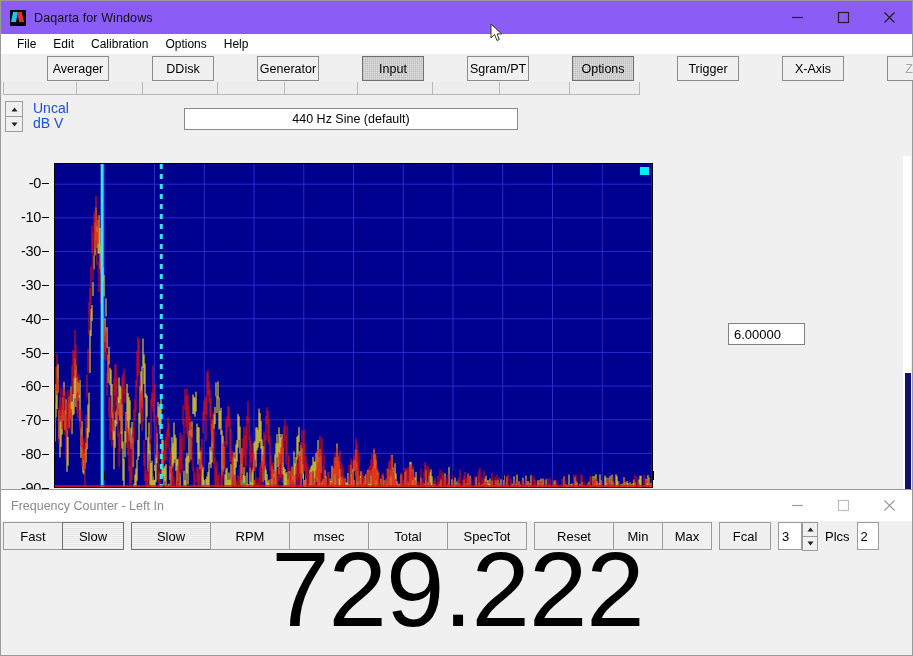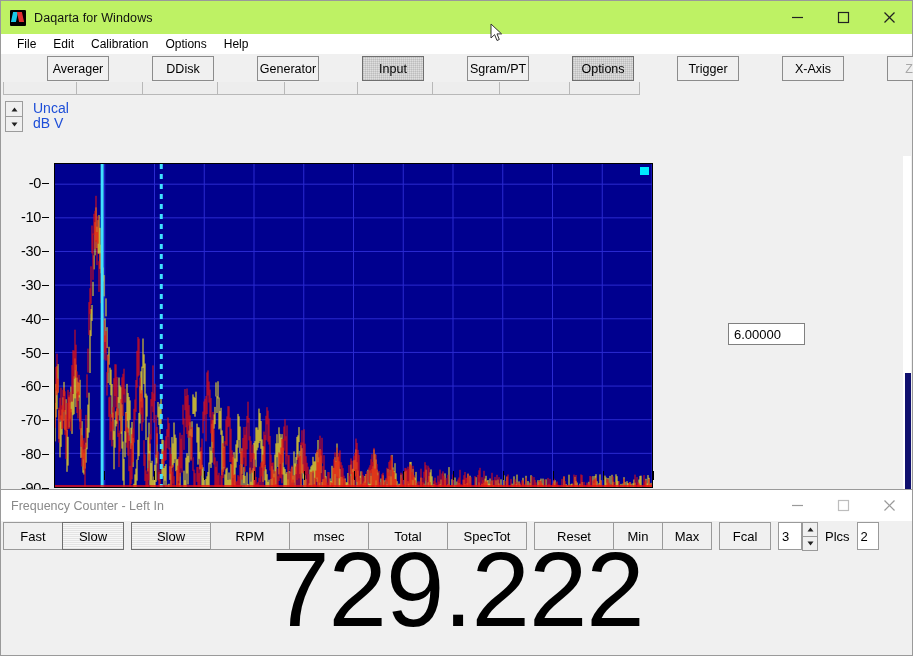--- a/index.html
+++ b/index.html
@@ -7,21 +7,21 @@
     width:913px;height:656px;overflow:hidden;
     background:#ffffff;
     font-family:"Liberation Sans", sans-serif;
     font-size:12px;color:#000;
     position:relative;
   }
   
   #app-window{position:absolute;left:0;top:0;width:913px;height:656px;background:#f0f0f0;
     border:1px solid #9a9a9a;box-sizing:border-box;}
   
-  #titlebar{height:33px;background:#bef264;display:flex;align-items:center;
+  #titlebar{height:33px;background:#8b5cf6;display:flex;align-items:center;
     border-bottom:0px solid #ddd;position:relative;}
   #app-icon{width:16px;height:16px;margin-left:9px;margin-right:8px;
     background:#000;position:relative;border-radius:1px;overflow:hidden;flex:none;}
   #app-icon::before{content:"";position:absolute;left:2px;top:2px;width:5px;height:10px;
     background:#18c8e8;transform:skewX(-12deg);}
   #app-icon::after{content:"";position:absolute;left:8px;top:2px;width:5px;height:10px;
     background:#e03030;transform:skewX(12deg);}
   #app-title{font-size:12.5px;color:#111;letter-spacing:.1px;}
   .winbtns{position:absolute;right:0;top:0;height:33px;display:flex;}
   .winbtn{width:46px;height:33px;display:flex;align-items:center;justify-content:center;
@@ -182,20 +182,21 @@
       <div class="spin">
         <svg width="7" height="5" viewBox="0 0 7 5">
             <polygon points="3.5,4.5 0.5,0.5 6.5,0.5" fill="#222"></polygon>
           </svg>
       </div>
     </div>
     <div id="uncal-label">
       <div>Uncal</div>
       <div>dB V</div>
     </div>
+    <div id="gen-field">440 Hz Sine (default)</div>
   </div>
 
   <div id="plotwrap">
     <div id="ylabels">
         <div class="ytick" style="top: 22.3125px;">-0</div>
         <div class="ytickmark" style="top: 22.3125px;"></div>
         <div class="ytick" style="top: 56.1667px;">-10</div>
         <div class="ytickmark" style="top: 56.1667px;"></div>
         <div class="ytick" style="top: 90.0208px;">-30</div>
         <div class="ytickmark" style="top: 90.0208px;"></div>

